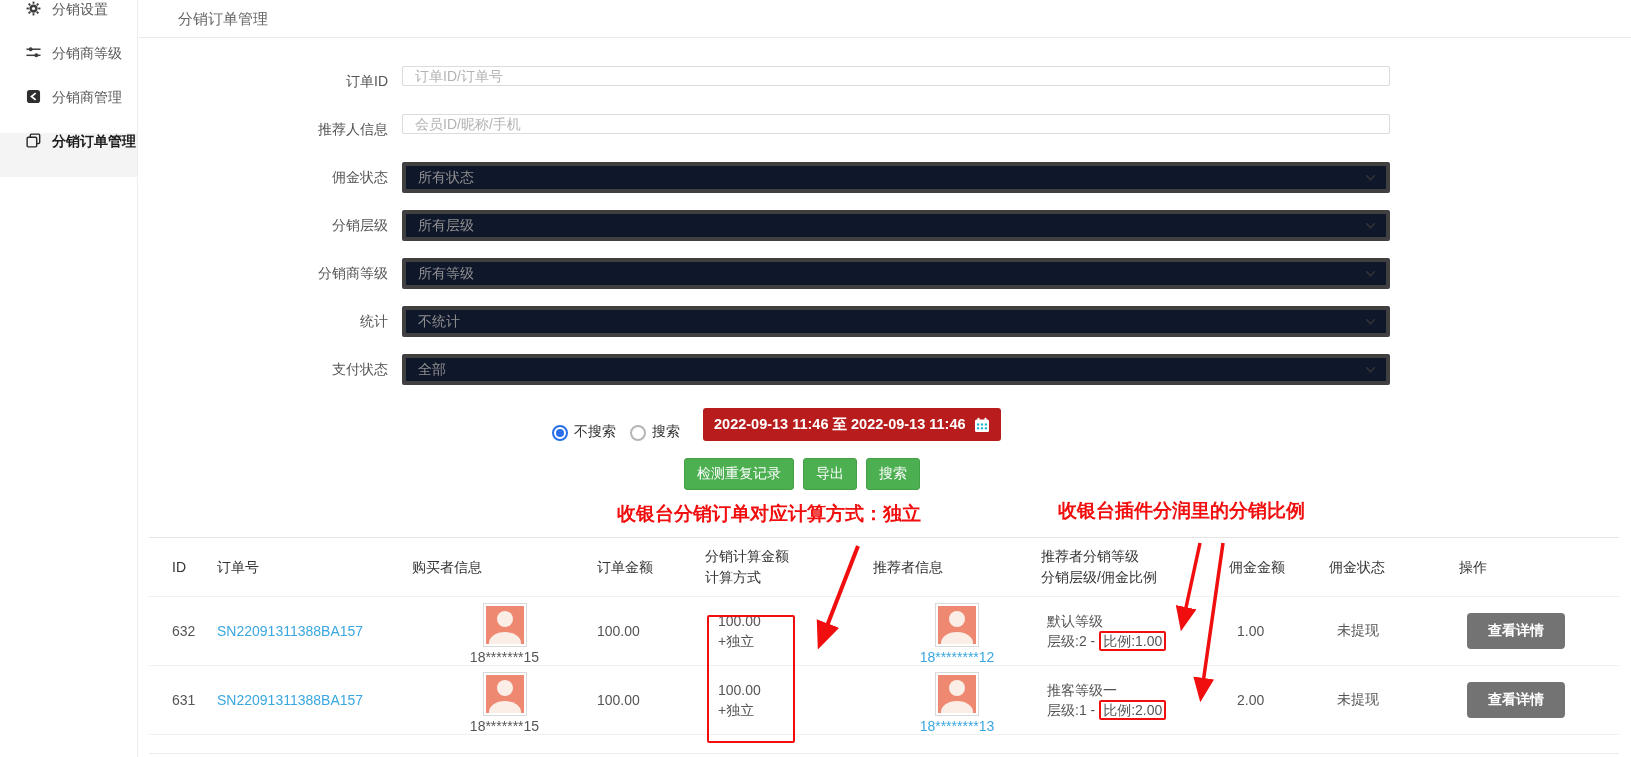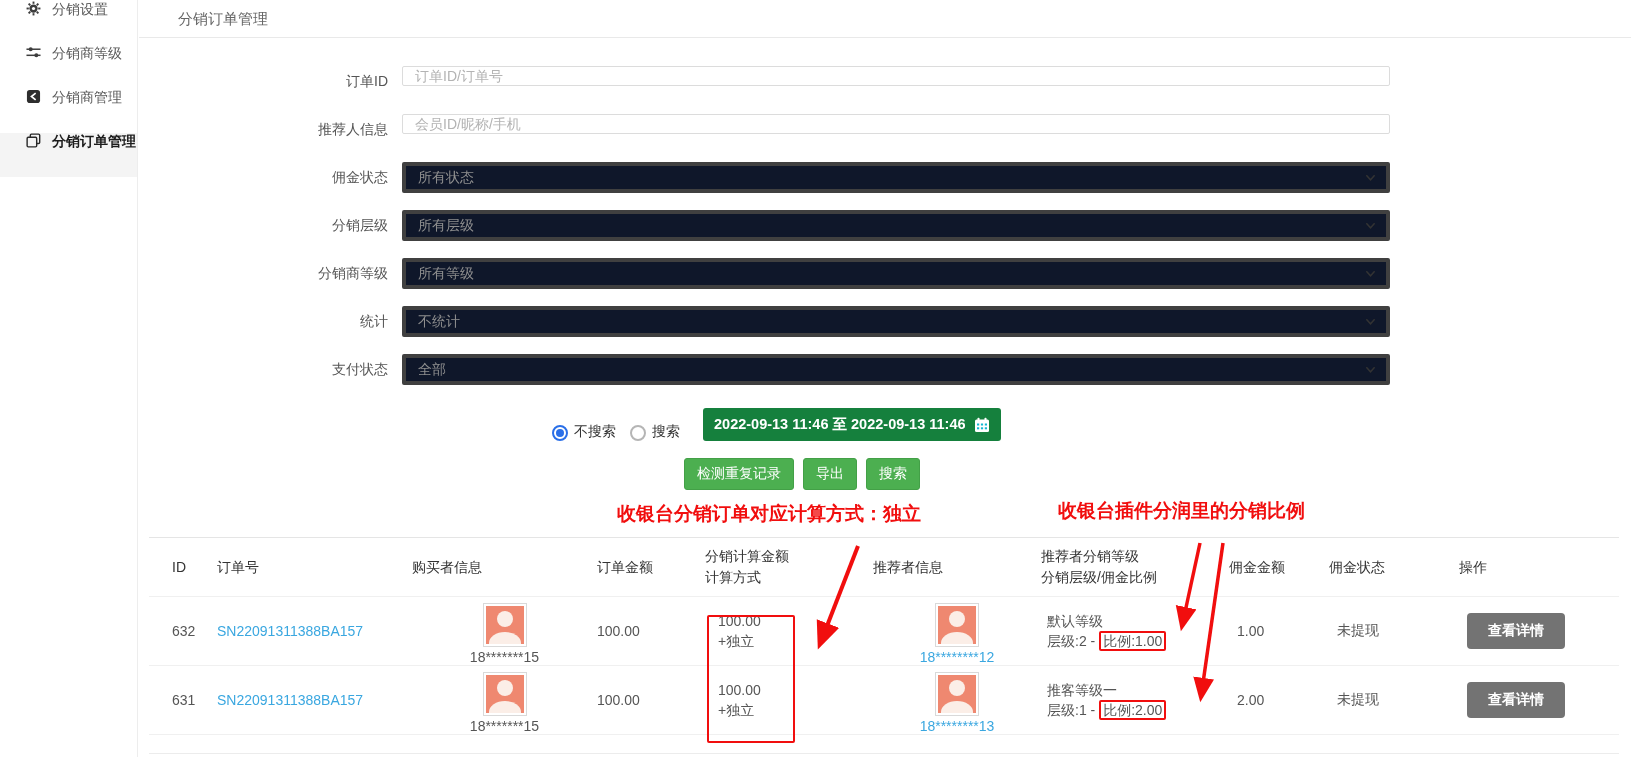--- a/index.html
+++ b/index.html
@@ -24,21 +24,21 @@
   .txt::placeholder { color:#b3b3b3; }
   .sel { width:100%; height:31px; border:4px solid #404040; border-radius:2px; padding:0 10px 0 12px; font-size:14px; color:#8f8f8f; background:#0f172a; display:flex; align-items:center; justify-content:space-between; cursor:pointer; }
   .chev { width:11px; height:11px; }
 
   
   .radiorow { display:flex; align-items:flex-end; margin:23px 0 0 413px; height:33px; }
   .radio { width:16px; height:16px; border-radius:50%; border:2px solid #b5b5b5; background:#fff; display:inline-block; position:relative; cursor:pointer; flex-shrink:0; }
   .radio.on { border-color:#2a6fe8; }
   .radio.on::after { content:""; position:absolute; left:2px; top:2px; right:2px; bottom:2px; border-radius:50%; background:#2a6fe8; }
   .rlabel { font-size:14px; color:#333; margin:0 14px 0 6px; }
-  .datebtn { margin-left:9px; height:33px; background:#15803d; color:#fff; font-weight:bold; font-size:14.5px; border:none; border-radius:3px; padding:0 11px; display:flex; align-items:center; gap:8px; cursor:pointer; }
+  .datebtn { margin-left:9px; height:33px; background:#b91c1c; color:#fff; font-weight:bold; font-size:14.5px; border:none; border-radius:3px; padding:0 11px; display:flex; align-items:center; gap:8px; cursor:pointer; }
 
   .btnrow { display:flex; gap:9px; margin:17px 0 0 545px; }
   .gbtn { height:32px; background:#4caf50; border:1px solid #43a047; border-radius:3px; color:#fff; font-size:14px; padding:0 12px; cursor:pointer; }
 
   
   .tablewrap { position:absolute; left:149px; top:537px; width:1470px; border-top:1px solid #e5e5e5; }
   .tgrid { display:grid; grid-template-columns:45px 195px 185px 108px 168px 168px 188px 100px 130px 150px; padding-left:23px; }
   .thead .cell { min-height:58px; display:flex; flex-direction:column; justify-content:center; font-size:14px; color:#333; line-height:21px; }
   .trow { border-top:1px solid #f0f0f0; }
   .trow .cell { min-height:67px; display:flex; align-items:center; font-size:14px; color:#555; }

